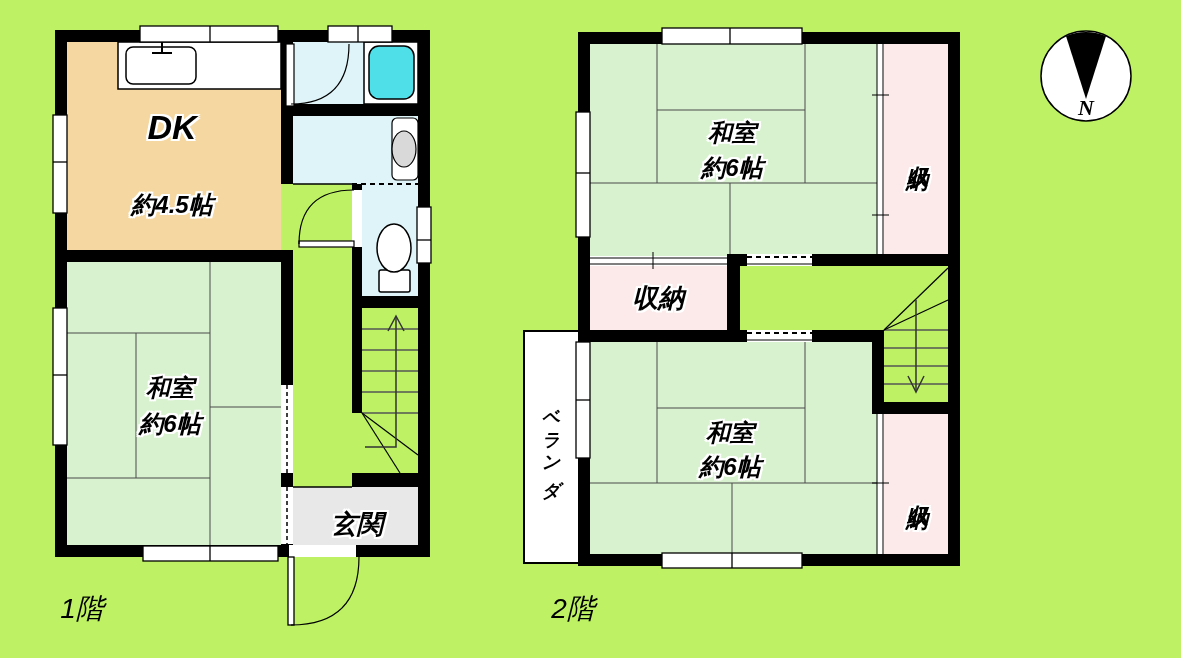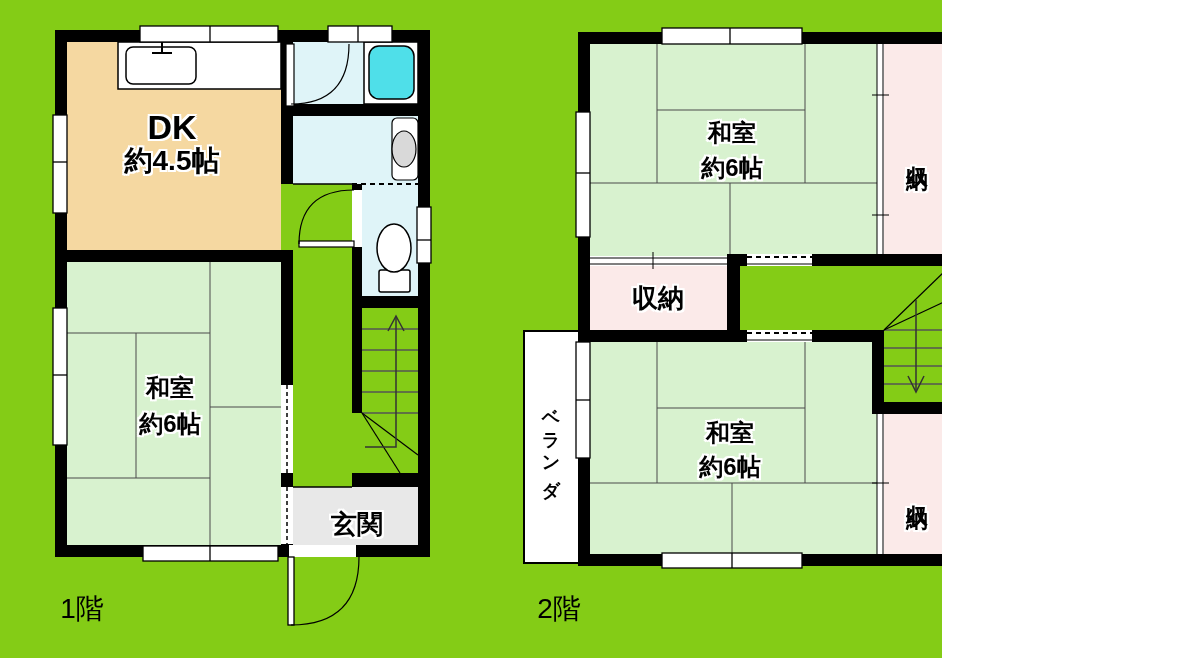--- a/index.html
+++ b/index.html
@@ -1,23 +1,23 @@
 <!DOCTYPE html>
 <html><head>
 <meta charset="utf-8">
 <style>
   html,body{margin:0;padding:0;background:#fff;}
-  #stage{position:relative;width:942px;height:658px;background:#84cc16;overflow:hidden;
-         font-family:"Liberation Sans","DejaVu Sans",sans-serif;}
+  #stage{position:relative;width:1181px;height:658px;background:#bef264;overflow:hidden;
+         font-family:"Liberation Sans","DejaVu Sans",sans-serif;font-style:italic;}
   #plan-svg{position:absolute;left:0;top:0;}
   .lbl{position:absolute;transform:translate(-50%,-50%);color:#000;font-weight:600;
        white-space:nowrap;line-height:1;z-index:5;
        text-shadow:-2px -2px 0 #fff,2px -2px 0 #fff,-2px 2px 0 #fff,2px 2px 0 #fff,
                    0 -2px 0 #fff,0 2px 0 #fff,-2px 0 0 #fff,2px 0 0 #fff;}
-  .s34{font-size:34px;} .s32{font-size:24px;} .s28{font-size:28px;}
+  .s34{font-size:34px;} .s32{font-size:24px;} .s28{font-size:24px;margin-top:44px;}
   .s26{font-size:26px;} .s22{font-size:22px;} .s18{font-size:18px;}
   .vert{writing-mode:vertical-rl;text-orientation:upright;letter-spacing:3px;}
   .floor-lbl{font-weight:400;font-size:28px;text-shadow:none;text-align:center;}
   .compass-n{font-family:"Liberation Serif","DejaVu Serif",serif;font-weight:700;
              font-size:22px;text-shadow:none;}
 </style>
 </head>
 <body>
 
 <div id="stage">
@@ -274,16 +274,16 @@
 
 <div class="lbl s32" style="left:730px;top:433px">和室</div>
 <div class="lbl s32" style="left:730px;top:467px">約6帖</div>
 
 <div class="lbl s26" style="left:658px;top:298px">収納</div>
 <div class="lbl s22 vert" style="left:917px;top:151px">収納</div>
 <div class="lbl s22 vert" style="left:917px;top:490px">収納</div>
 <div class="lbl s18 vert" style="left:551px;top:443px">ベランダ</div>
 
 <div class="lbl floor-lbl" style="left:82px;top:609px">1階</div>
-<div class="lbl floor-lbl" style="left:559px;top:609px">2階</div>
+<div class="lbl floor-lbl" style="left:573px;top:609px">2階</div>
 
 <div class="lbl compass-n" style="left:1086px;top:108px">N</div>
 </div>
 
 </body></html>

